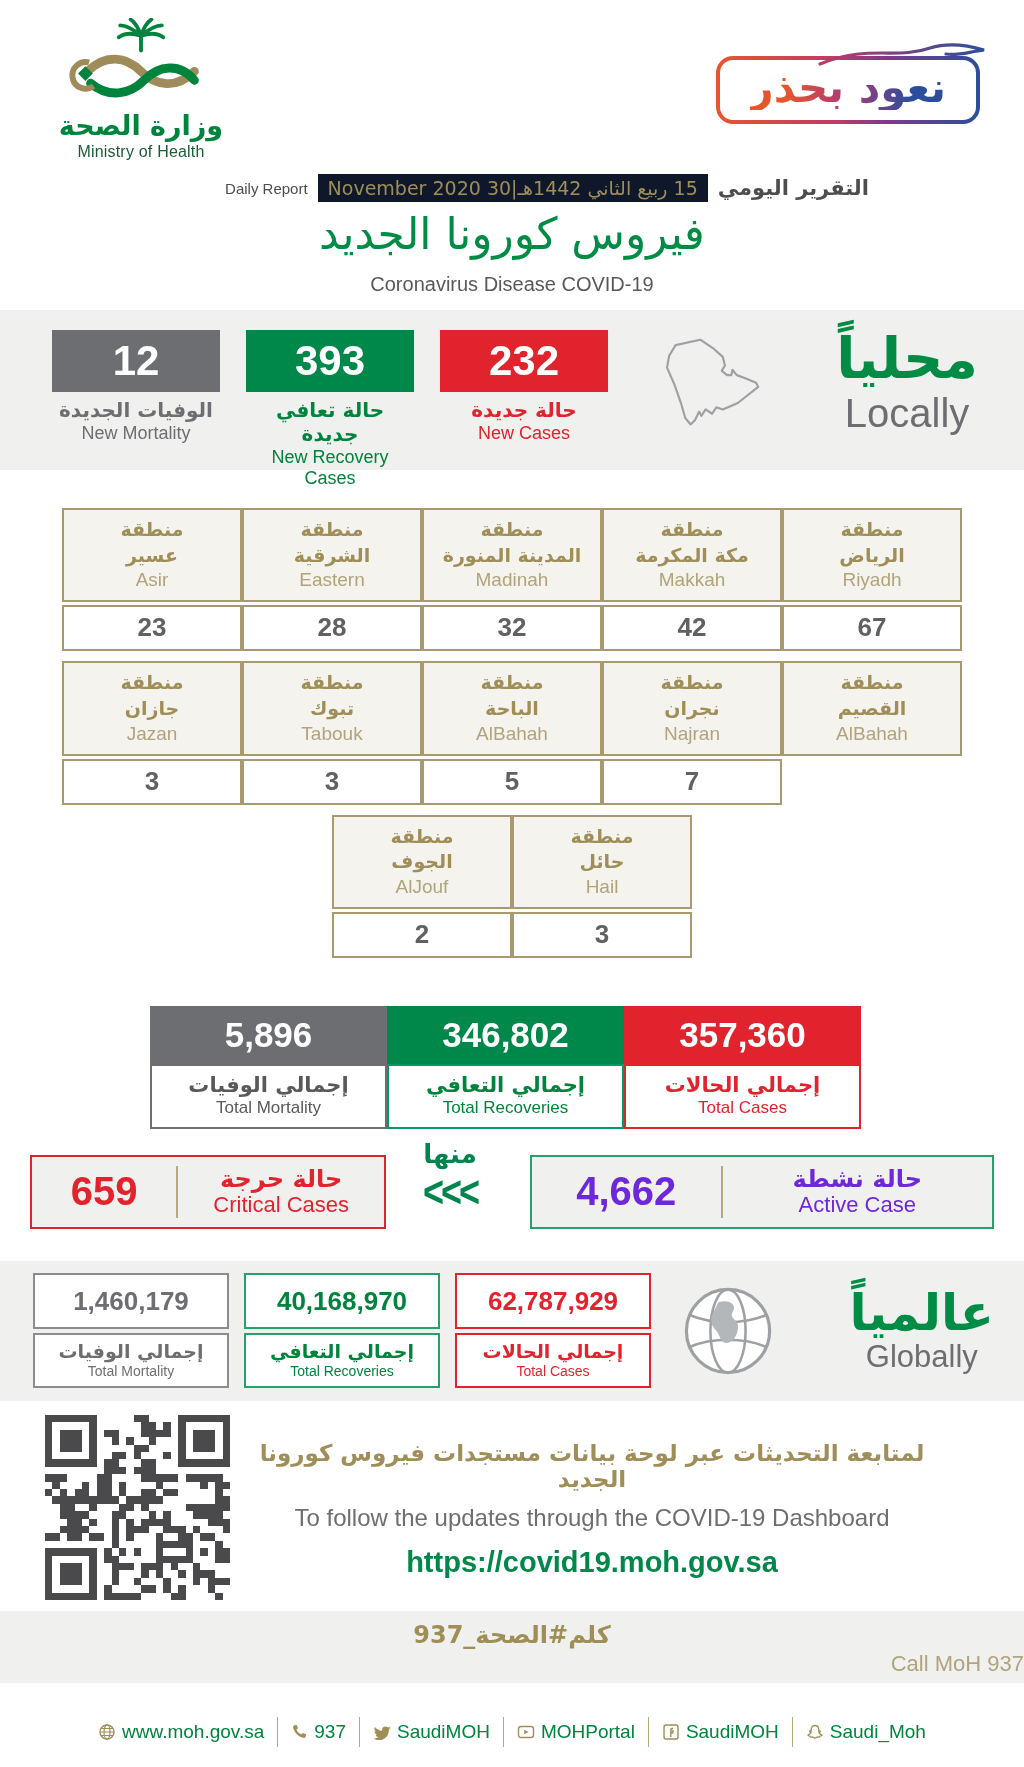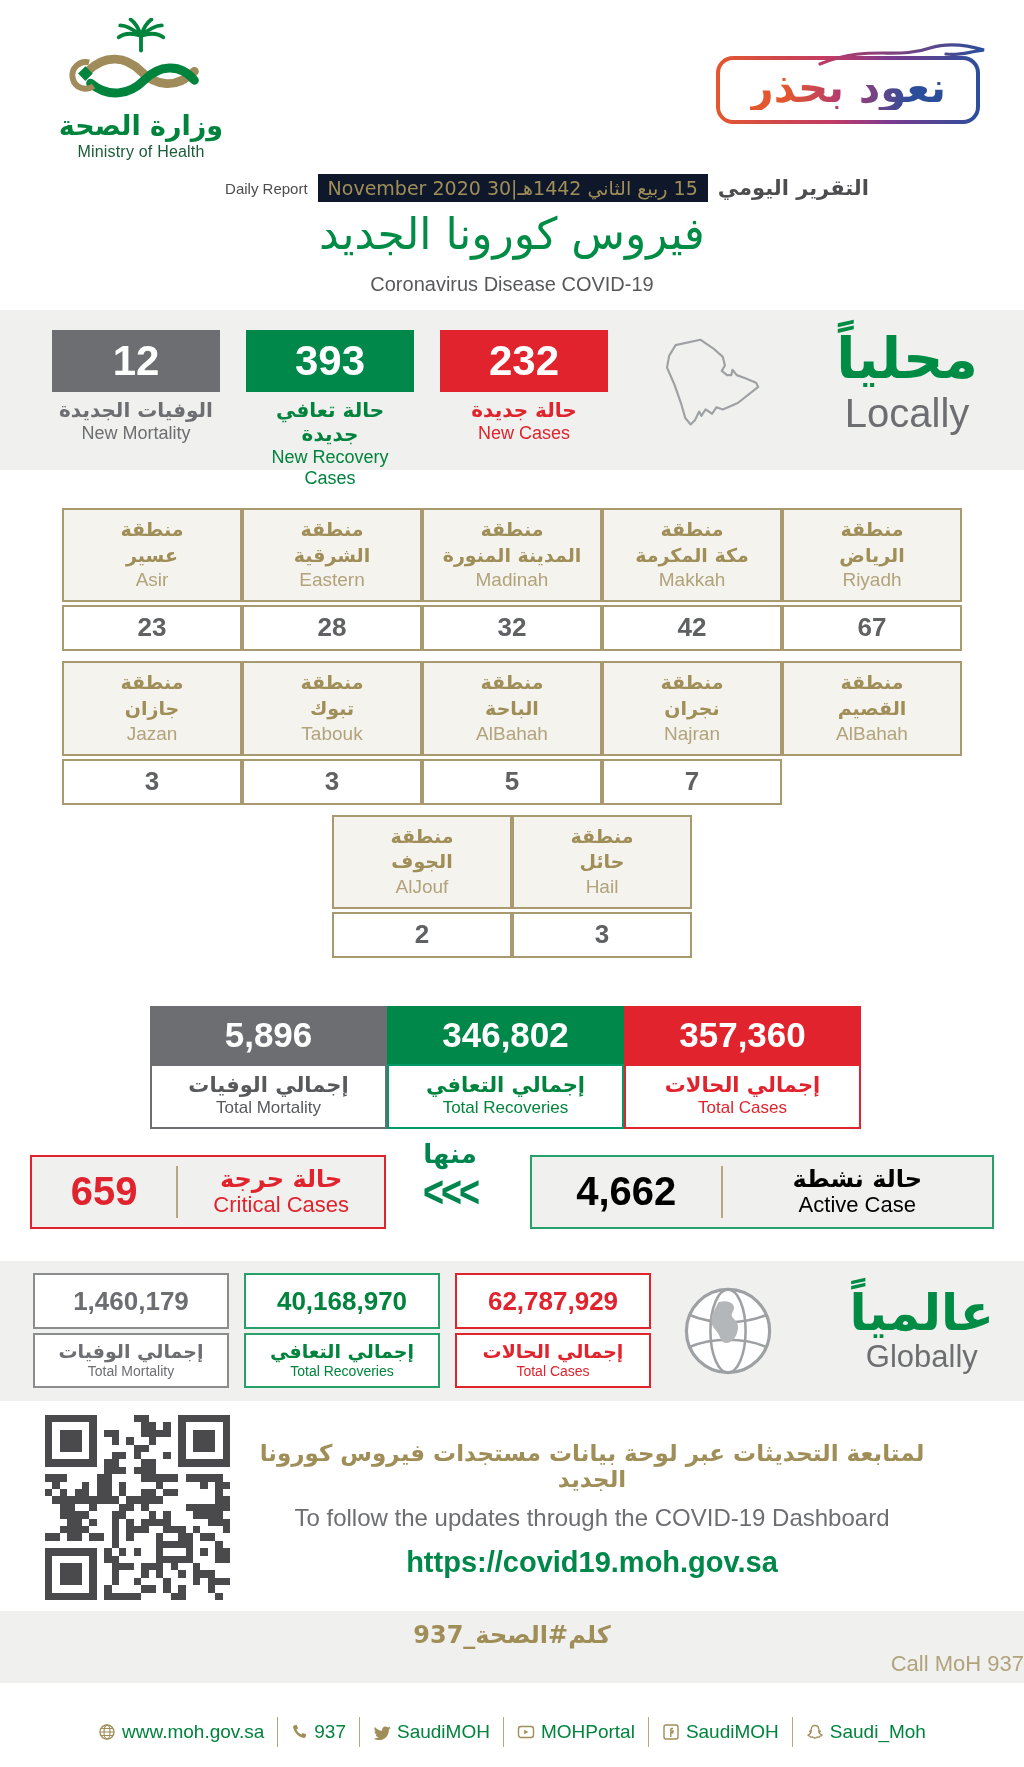--- a/index.html
+++ b/index.html
@@ -68,21 +68,21 @@
   .tlabel .ar{font-size:21px;font-weight:bold;}
   .tlabel .en{font-size:17px;margin-top:1px;}
   .t-gray .tnum{background:var(--gray);} .t-gray .tlabel{border-color:var(--gray);color:#58595b;}
   .t-green .tnum{background:#00884a;} .t-green .tlabel{border-color:#009a66;color:var(--green);}
   .t-red .tnum{background:var(--red);} .t-red .tlabel{border-color:var(--red);color:var(--red);}
 
   
   .ca-row{display:flex;align-items:flex-start;margin:26px 30px 0;}
   .ca-box{display:flex;align-items:center;background:var(--band);height:74px;}
   .crit{border:2px solid var(--red);width:356px;color:var(--red);}
-  .act{border:2px solid #27a06a;width:464px;color:#000000;margin-left:auto;}
+  .act{border:2px solid #27a06a;width:464px;color:#6d28d9;margin-left:auto;}
   .ca-num{flex:0 0 41%;text-align:center;font-size:40px;}
   .ca-div{width:2px;height:52px;background:#b5a87e;}
   .ca-labs{flex:1;text-align:center;}
   .ca-lab-ar{font-size:24px;font-weight:bold;line-height:1.1;}
   .ca-lab-en{font-size:22px;}
   .ca-mid{width:120px;text-align:center;color:#00854f;margin:-16px 4px 0;}
   .ca-minha{font-size:26px;font-weight:bold;}
   .ca-arrows{font-size:36px;font-weight:bold;letter-spacing:-3px;transform:scaleY(1.25);margin-top:2px;}
 
   

